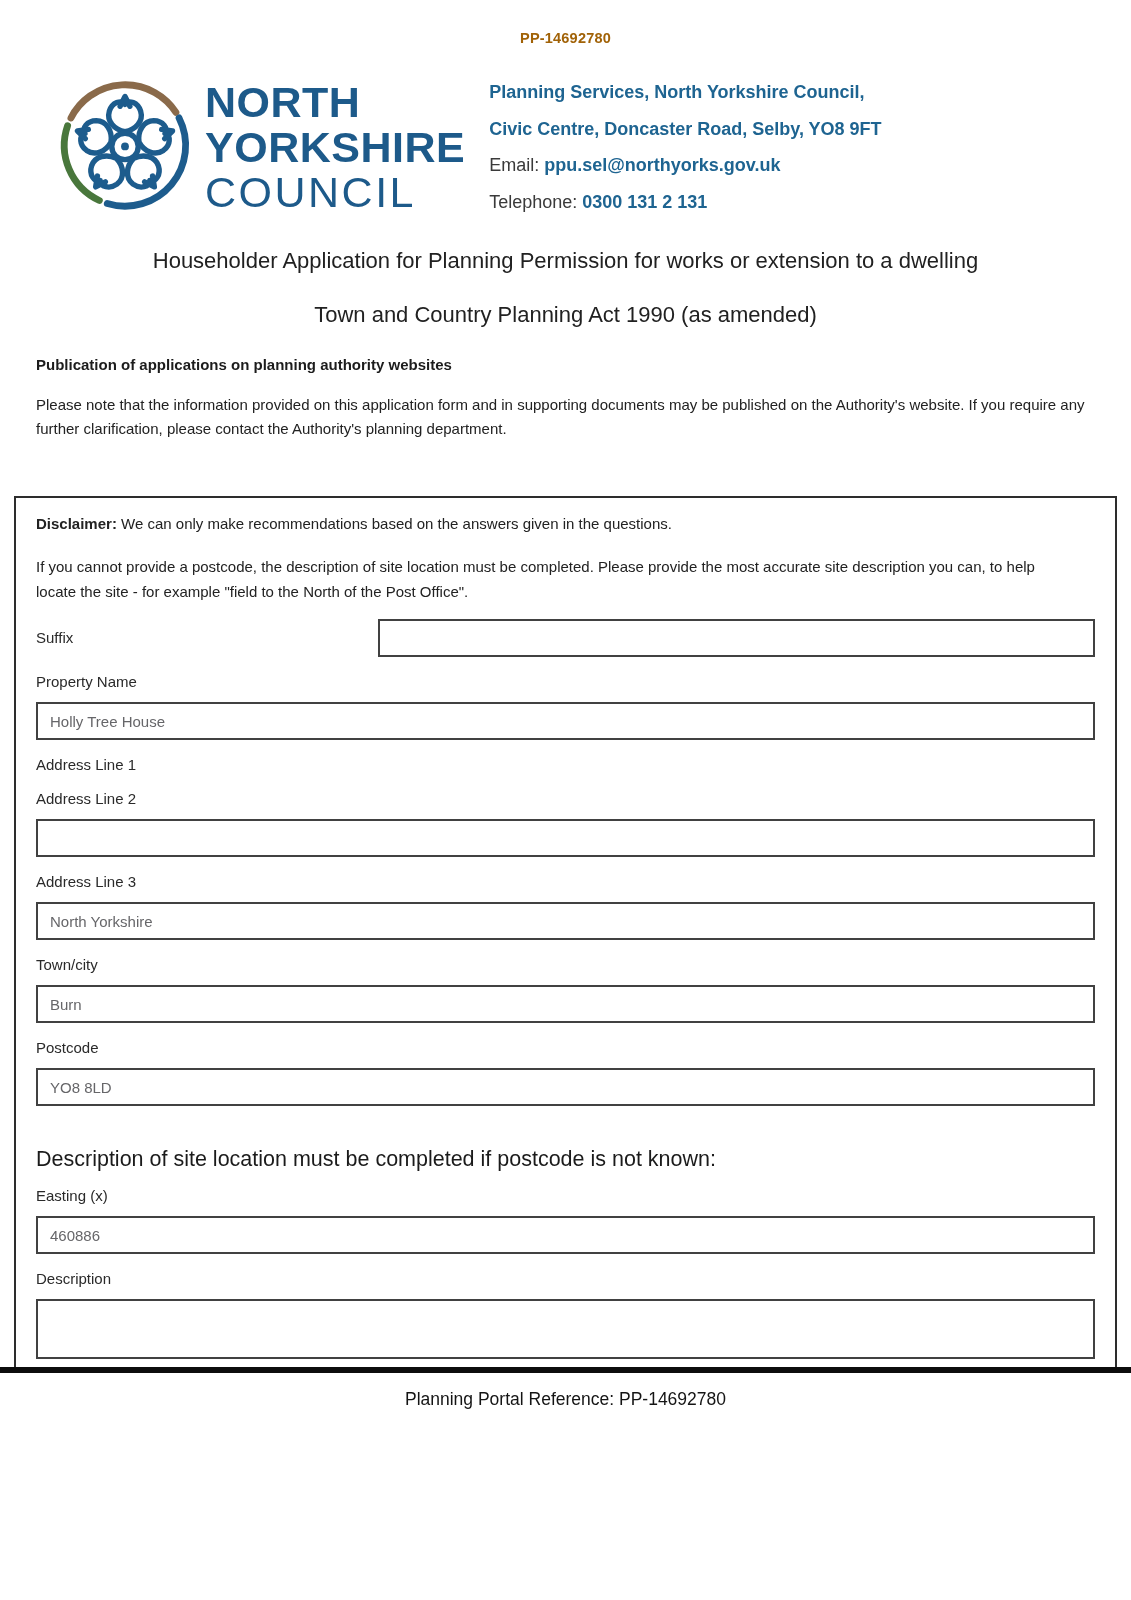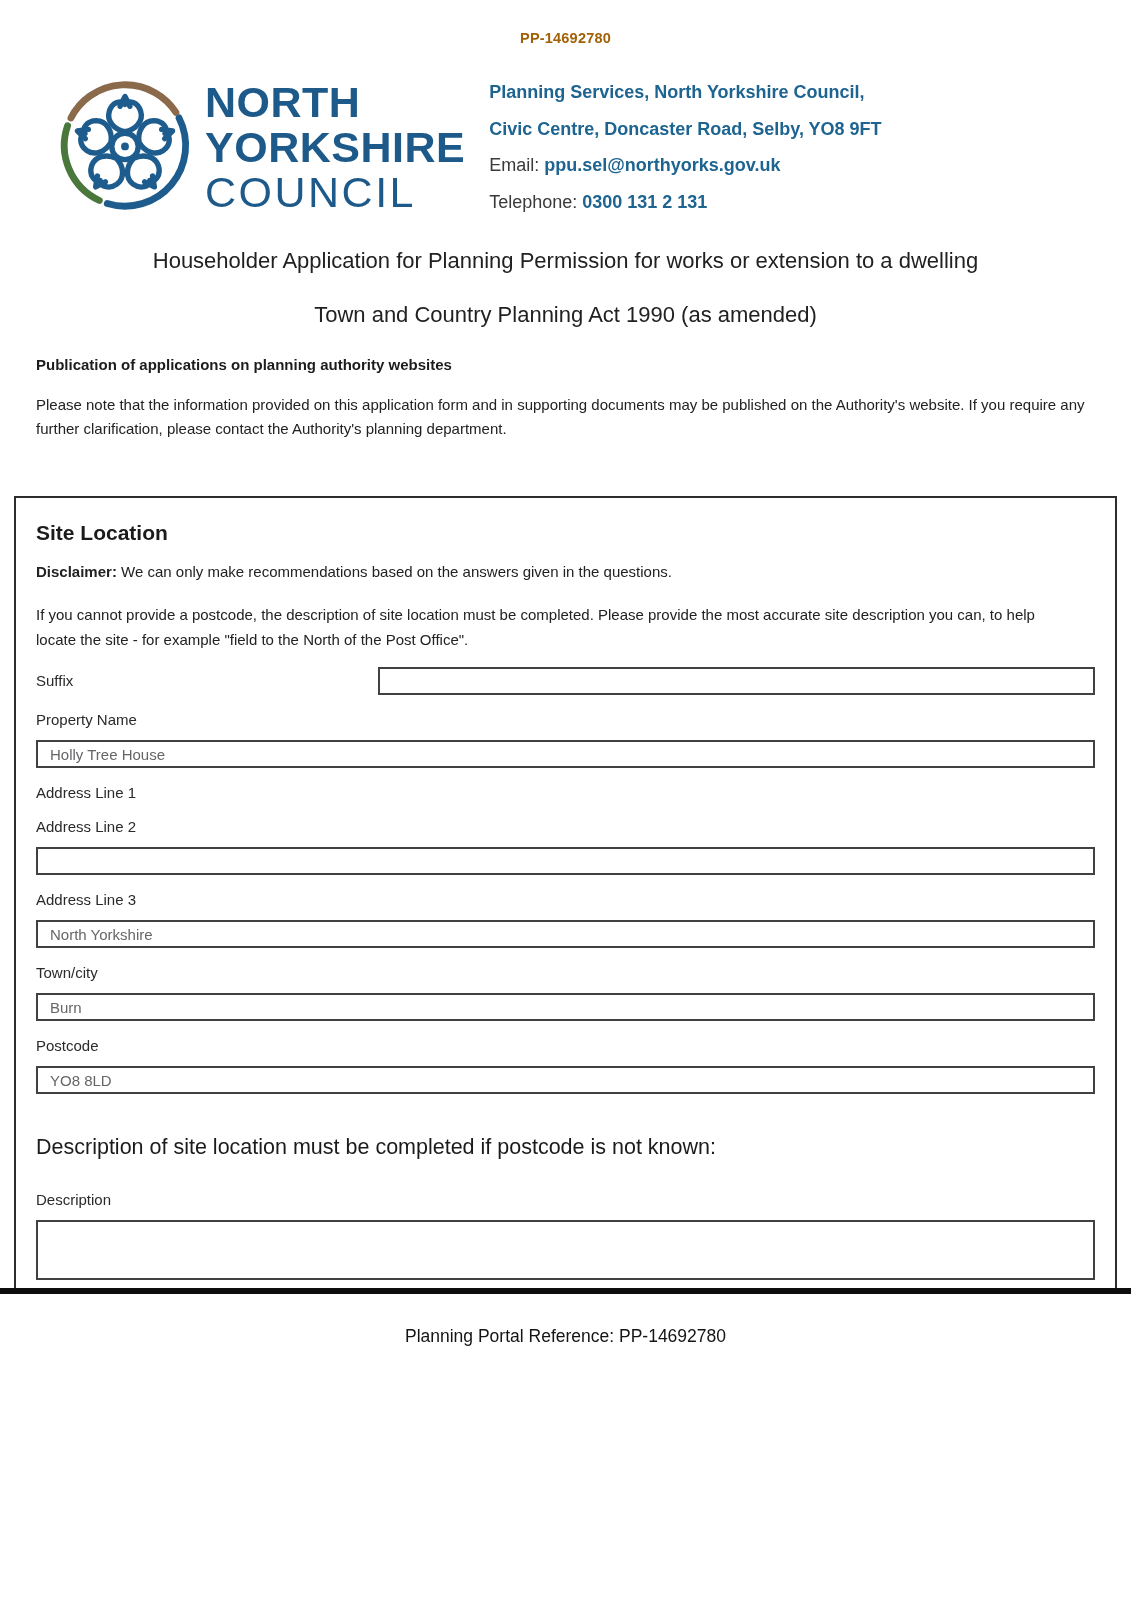--- a/index.html
+++ b/index.html
@@ -72,42 +72,42 @@
 
   input.text-input, textarea.text-input {
     border: 2px solid #414141;
     background: #fff;
     font-family: "Liberation Sans", sans-serif;
     font-size: 15px;
     color: #666669;
     padding: 0 12px;
     outline: none;
   }
-  input.text-input { height: 28px; }
+  input.text-input { height: 38px; }
 
   .inline-field { display: flex; align-items: center; }
   .inline-field .field-label { width: 342px; flex: 0 0 auto; }
   .inline-field input { flex: 1; }
   .inline-field.row-number { margin-top: 14px; }
   .inline-field.row-suffix { margin-top: 15px; }
 
   .stack-field { margin-top: 16px; }
   .stack-field input, .stack-field textarea { margin-top: 11px; width: 100%; display: block; }
 
   .desc-heading { margin-top: 40px; font-size: 21.5px; font-weight: 400; color: #1b1b1b; line-height: 26px; }
 
   .two-col { display: flex; gap: 30px; margin-top: 15px; }
   .two-col .col { flex: 1; }
   .two-col input { margin-top: 11px; width: 100%; display: block; }
 
   textarea.text-input { height: 60px; resize: none; padding-top: 8px; }
 
   
   .footer-rule { height: 6px; background: #0d0d0d; width: 1131px; }
-  .footer-text { margin-top: 32px; text-align: center; font-size: 17.5px; color: #141414; }
+  .footer-text { margin-top: 16px; text-align: center; font-size: 17.5px; color: #141414; }
 </style>
 </head>
 <body>
 
 <div class="pp-ref">PP-14692780</div>
 
 <header class="header">
   <svg class="logo-mark" viewBox="0 0 140 145" xmlns="http://www.w3.org/2000/svg" fill="none">
 
     <path d="M14.8,45.9 A62,62 0 0 1 122.0,40.2" stroke="#8a6a4a" stroke-width="7" stroke-linecap="round"></path>
@@ -156,21 +156,20 @@
   </div>
 </header>
 
 <div class="title-main">Householder Application for Planning Permission for works or extension to a dwelling</div>
 <div class="title-sub">Town and Country Planning Act 1990 (as amended)</div>
 
 <div class="pub-heading">Publication of applications on planning authority websites</div>
 <p class="pub-text">Please note that the information provided on this application form and in supporting documents may be published on the Authority's website. If you require any further clarification, please contact the Authority's planning department.</p>
 
 <section class="site-box">
-  <h3 class="site-heading">Site Location</h3>
 
   <p class="disclaimer"><b>Disclaimer:</b><span> We can only make recommendations based on the answers given in the questions.</span></p>
 
   <p class="instructions">If you cannot provide a postcode, the description of site location must be completed. Please provide the most accurate site description you can, to help locate the site - for example "field to the North of the Post Office".</p>
 
 
   <div class="inline-field row-suffix">
     <label class="field-label">Suffix</label>
     <input class="text-input" type="text" value="" style="">
   </div>
@@ -200,20 +199,24 @@
   </div>
 
   <div class="stack-field">
     <label class="field-label">Postcode</label>
     <input class="text-input" type="text" value="YO8 8LD" style="">
   </div>
 
   <div class="desc-heading">Description of site location must be completed if postcode is not known:</div>
 
   <div class="two-col">
+    <div class="col">
+      <label class="field-label">Easting (x)</label>
+      <input class="text-input" type="text" value="460886" style="">
+    </div>
   </div>
 
   <div class="stack-field">
     <label class="field-label">Description</label>
     <textarea class="text-input" style=""></textarea>
   </div>
 </section>
 
 <div class="footer-rule"></div>
 <div class="footer-text">Planning Portal Reference: PP-14692780</div>

